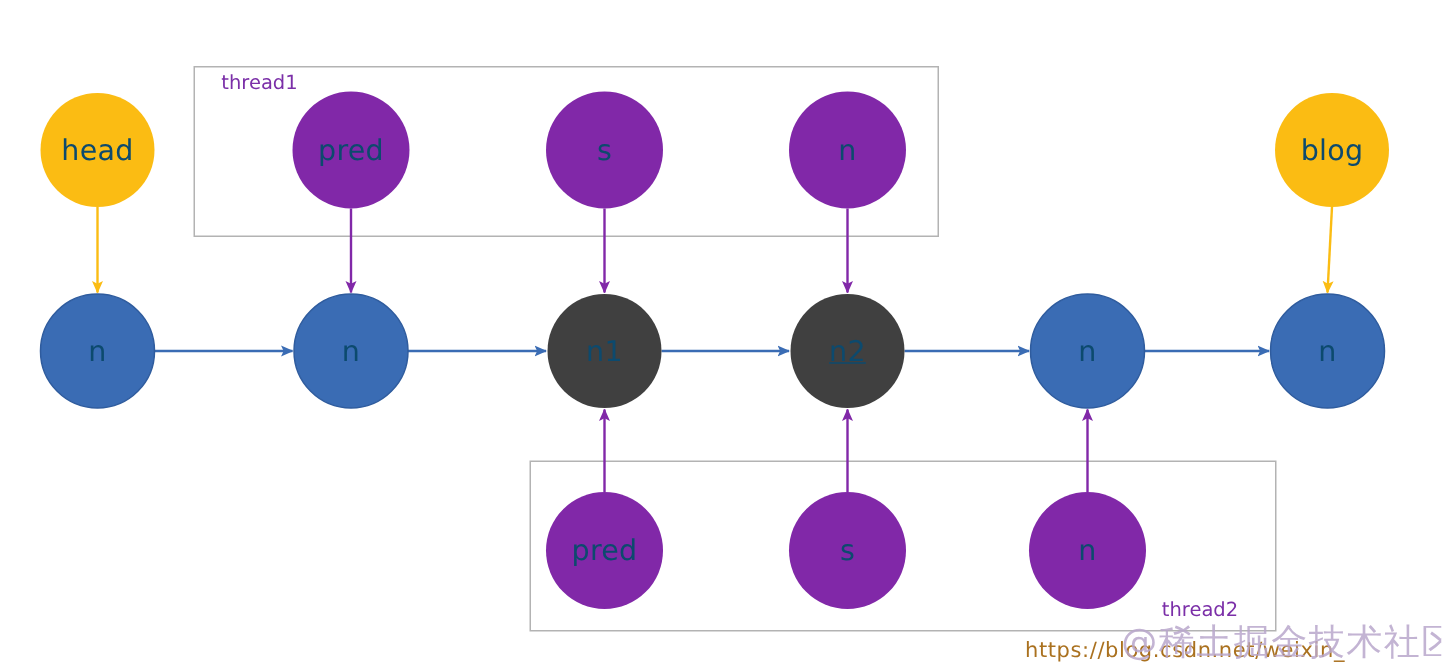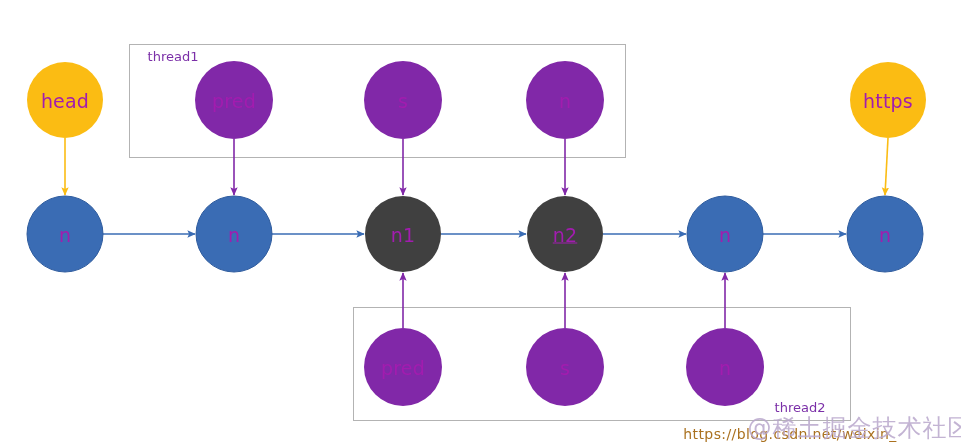--- a/index.html
+++ b/index.html
@@ -19,21 +19,21 @@
   }
   #svg-layer {
     position: absolute;
     left: 0;
     top: 0;
     width: 961px;
     height: 447px;
   }
   .node-label {
     position: absolute;
-    color: #a21caf;
+    color: #0c4a6e;
     font-size: 19px;
     line-height: 1;
     white-space: nowrap;
     transform: translate(-50%, -50%);
     pointer-events: none;
     letter-spacing: 0.2px;
   }
   .group-label {
     position: absolute;
     color: #7b2fa8;
@@ -111,21 +111,21 @@
         <circle cx="403" cy="367" r="39" fill="#8128a8" stroke="#8128a8" stroke-width="0"></circle>
         <circle cx="565" cy="367" r="39" fill="#8128a8" stroke="#8128a8" stroke-width="0"></circle>
         <circle cx="725" cy="367" r="39" fill="#8128a8" stroke="#8128a8" stroke-width="0"></circle>
       </g>
     </svg>
   <div id="overlay">
       <div class="node-label" style="left: 65px; top: 101px;">head</div>
       <div class="node-label" style="left: 234px; top: 101px;">pred</div>
       <div class="node-label" style="left: 403px; top: 101px;">s</div>
       <div class="node-label" style="left: 565px; top: 101px;">n</div>
-      <div class="node-label" style="left: 888px; top: 101px;">https</div>
+      <div class="node-label" style="left: 888px; top: 101px;">blog</div>
       <div class="node-label" style="left: 65px; top: 235px;">n</div>
       <div class="node-label" style="left: 234px; top: 235px;">n</div>
       <div class="node-label" style="left: 403px; top: 235px;">n1</div>
       <div class="node-label" style="left: 565px; top: 235px; text-decoration: underline;">n2</div>
       <div class="node-label" style="left: 725px; top: 235px;">n</div>
       <div class="node-label" style="left: 885px; top: 235px;">n</div>
       <div class="node-label" style="left: 403px; top: 368px;">pred</div>
       <div class="node-label" style="left: 565px; top: 368px;">s</div>
       <div class="node-label" style="left: 725px; top: 368px;">n</div>
       <div class="group-label" style="left: 161px; top: 56px; margin-left: 12px;">thread1</div>

